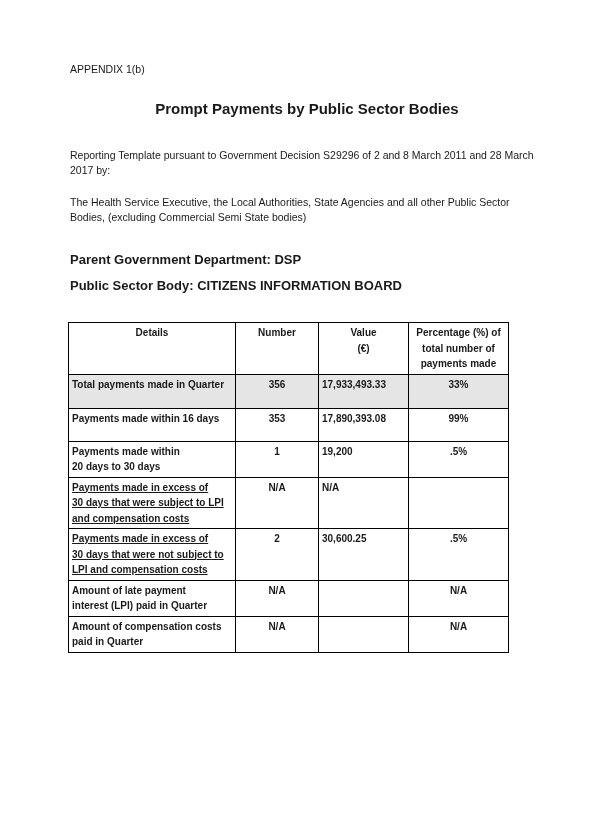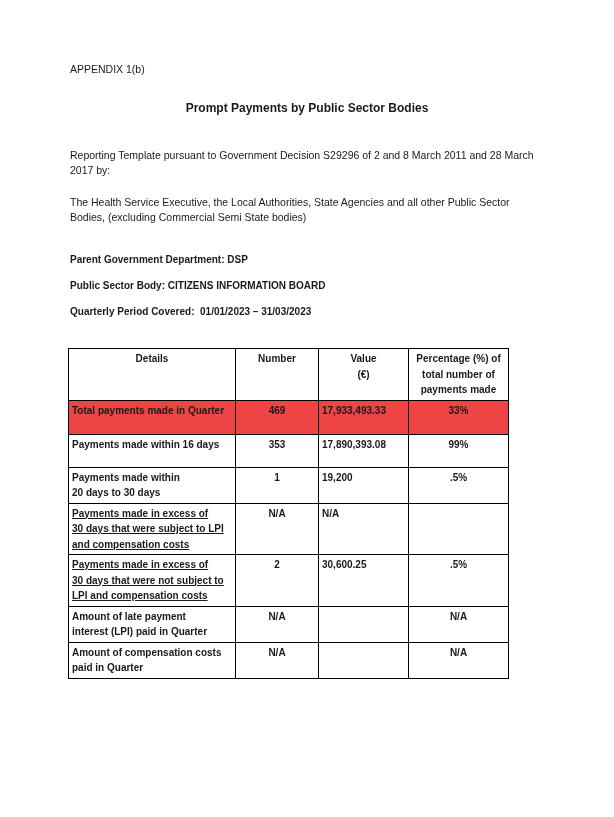--- a/index.html
+++ b/index.html
@@ -1,23 +1,23 @@
 <!DOCTYPE html>
 <html><head>
 <meta charset="utf-8">
 <style>
   html,body { margin:0; padding:0; background:#ffffff; }
   body { width:614px; height:817px; font-family:"Liberation Sans", sans-serif; color:#1a1a1a; }
   .page { position:relative; width:614px; height:817px; box-sizing:border-box; padding:62px 70px 0 70px; overflow:hidden; }
   .appendix { font-size:10.5px; line-height:15px; margin:0; }
-  .doc-title { font-size:12px; line-height:15px; font-weight:bold; text-align:center; margin:24px 0 16px 0; }
+  .doc-title { font-size:15px; line-height:15px; font-weight:bold; text-align:center; margin:24px 0 16px 0; }
   .para { font-size:10.5px; line-height:15px; margin:0; white-space:pre-wrap; }
   .para-intro { margin-top:32px; }
   .para-bodies { margin-top:17px; }
-  .label { font-size:10px; line-height:15px; font-weight:bold; margin:0; white-space:pre-wrap; }
+  .label { font-size:13px; line-height:15px; font-weight:bold; margin:0; white-space:pre-wrap; }
   .label-parent { margin-top:27px; }
   .label-psb { margin-top:11px; }
   .label-quarter { margin-top:11px; }
 
   table.payments { border-collapse:collapse; table-layout:fixed; width:440px; margin:29px 0 0 -2px; }
   table.payments th, table.payments td {
     border:1.5px solid #000;
     font-size:10px; line-height:15.5px; font-weight:bold;
     vertical-align:top; padding:2px 3px; overflow:hidden;
   }
@@ -51,21 +51,20 @@
   <p class="para para-intro">Reporting Template pursuant to Government Decision S29296 of 2 and 8 March 2011 and 28 March
 2017 by:</p>
 
   <p class="para para-bodies">The Health Service Executive, the Local Authorities, State Agencies and all other Public Sector
 Bodies, (excluding Commercial Semi State bodies)</p>
 
   <p class="label label-parent">Parent Government Department: DSP</p>
 
   <p class="label label-psb">Public Sector Body: CITIZENS INFORMATION BOARD</p>
 
-  <p class="label label-quarter">Quarterly Period Covered:  01/01/2023 – 31/03/2023</p>
 
   <table class="payments">
     <colgroup>
       <col style="width:167px">
         <col style="width:83px">
         <col style="width:90px">
         <col style="width:100px">
     </colgroup>
     <thead>
       <tr class="h-head">
@@ -74,23 +73,23 @@
         <th>
           <div>Value</div>
           <div>(€)</div>
         </th>
         <th class="pre">Percentage (%) of
 total number of
 payments made</th>
       </tr>
     </thead>
     <tbody>
-      <tr class="h-r0" style="background: #ef4444;">
+      <tr class="h-r0" style="background: #e5e5e5;">
         <td class="c-details pre">Total payments made in Quarter</td>
-        <td class="c-number">469</td>
+        <td class="c-number">356</td>
         <td class="c-value">17,933,493.33</td>
         <td class="c-pct">33%</td>
       </tr>
       <tr class="h-r1">
         <td class="c-details pre">Payments made within 16 days</td>
         <td class="c-number">353</td>
         <td class="c-value">17,890,393.08</td>
         <td class="c-pct">99%</td>
       </tr>
       <tr class="h-r2">

